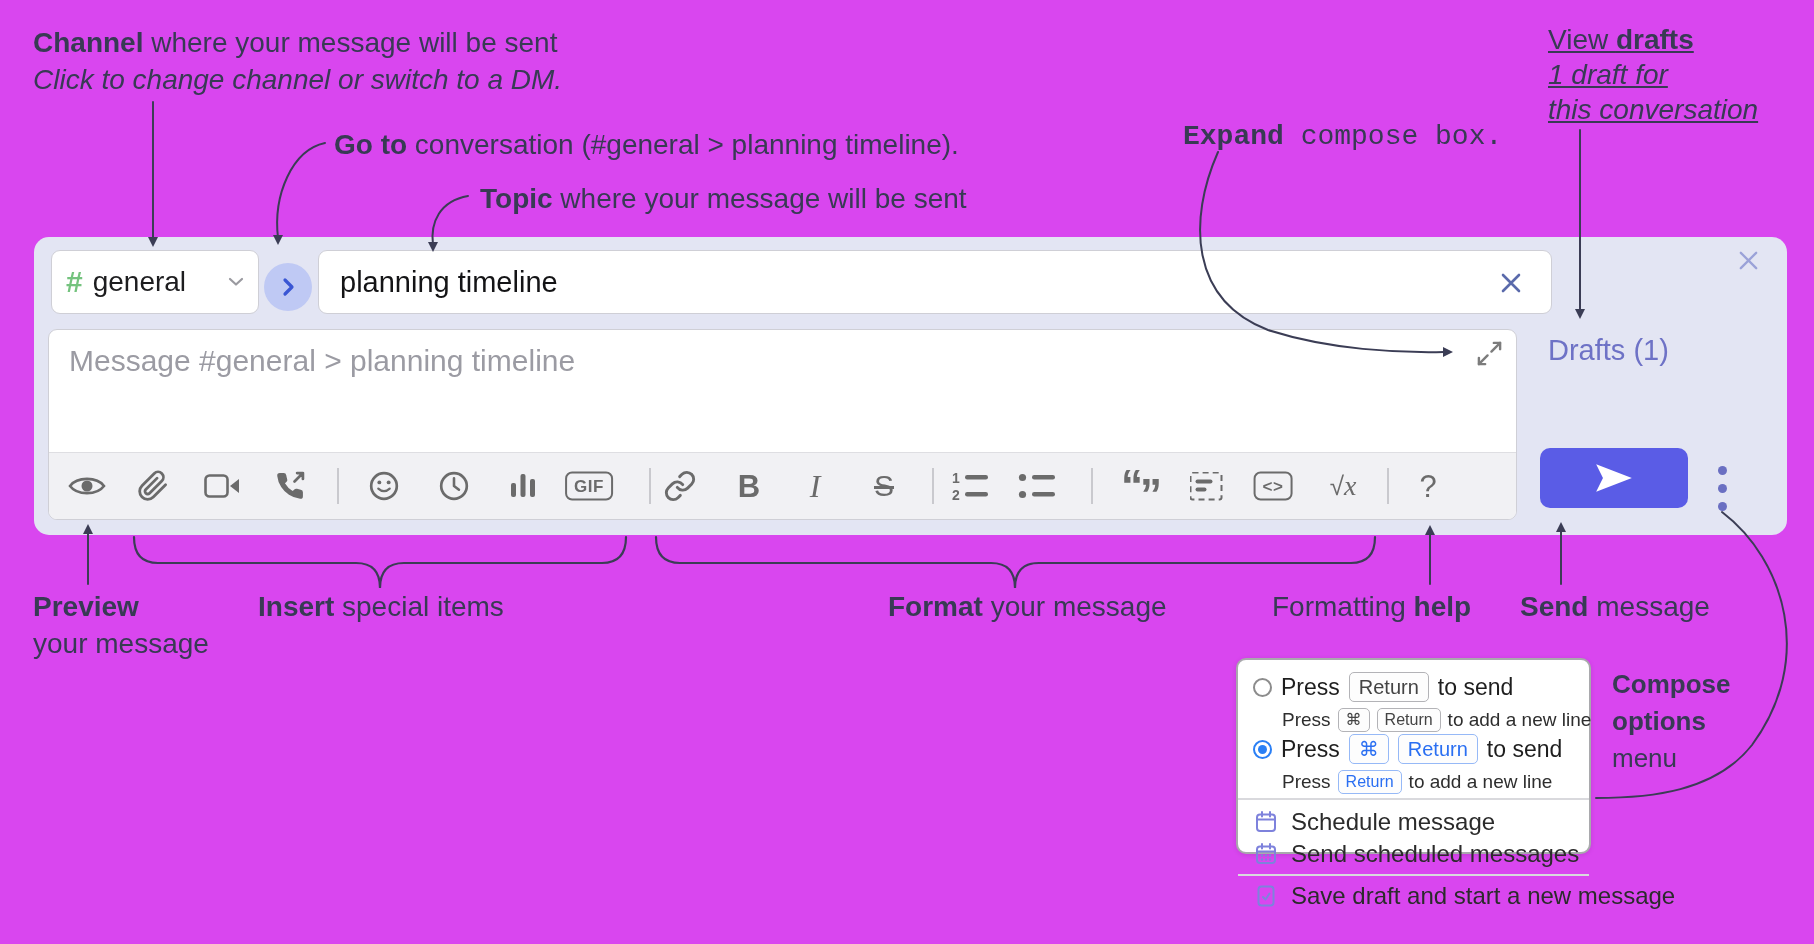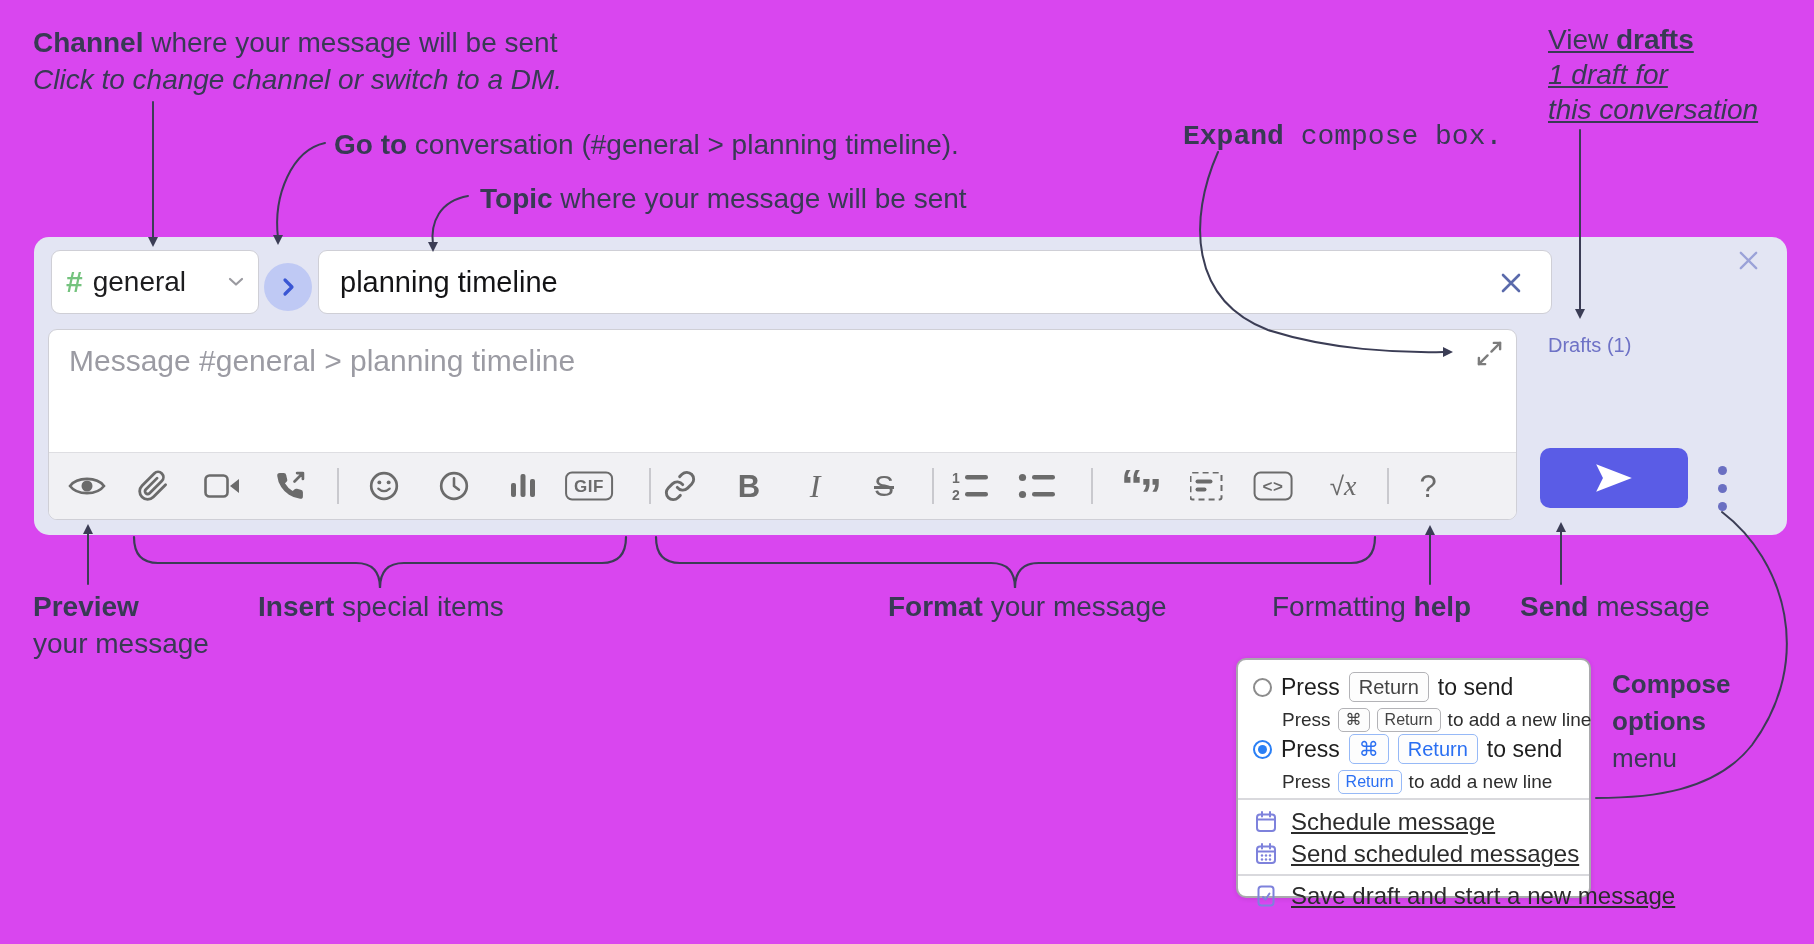--- a/index.html
+++ b/index.html
@@ -63,45 +63,45 @@
   .tico-help{font-size:31px;font-weight:500;line-height:1;}
   .boxed{border:2.5px solid #6b6b6b;border-radius:7px;font-size:17px;font-weight:700;
          padding:4px 7px;line-height:1;letter-spacing:.5px;}
   .spoiler-box{width:29px;height:25px;border:2.5px dashed #6b6b6b;border-radius:3px;position:relative;}
   .spoiler-box .l1,.spoiler-box .l2{position:absolute;left:4px;height:3.5px;background:#6b6b6b;border-radius:2px;}
   .spoiler-box .l1{top:6px;width:17px;}
   .spoiler-box .l2{top:14px;width:11px;}
   .tico-math{font-size:26px;line-height:1;white-space:nowrap;}
   .tico-math i{font-family:"Liberation Serif","DejaVu Serif",serif;font-size:28px;}
 
-  #drafts-link{position:absolute;left:1514px;top:97px;font-size:20px;color:#6e72c6;cursor:pointer;text-align:right;}
+  #drafts-link{position:absolute;left:1514px;top:97px;font-size:29px;color:#6e72c6;cursor:pointer;text-align:right;}
   #send-btn{position:absolute;left:1506px;top:211px;width:148px;height:60px;background:#5a5ce6;
             border-radius:10px;display:flex;align-items:center;justify-content:center;cursor:pointer;}
   #dots-btn{position:absolute;left:1668px;top:218px;width:40px;height:66px;display:flex;flex-direction:column;
             align-items:center;justify-content:center;gap:9px;cursor:pointer;}
   #dots-btn .dot{width:9px;height:9px;border-radius:50%;background:#6a6fc2;}
 
   
-  #options-menu{position:absolute;left:1236px;top:658px;width:355px;height:240px;background:#fff;
+  #options-menu{position:absolute;left:1236px;top:658px;width:355px;height:196px;background:#fff;
                 border:2px solid #a9a9ad;border-radius:10px;box-shadow:0 1px 5px rgba(0,0,0,.10);
                 z-index:7;box-sizing:border-box;}
   .orow{position:absolute;display:flex;align-items:center;white-space:nowrap;}
   .orow.main{font-size:23px;color:#1e1e1e;gap:9px;}
   .orow.sub{font-size:19px;color:#2e2e2e;gap:7px;}
   .radio{width:19px;height:19px;border-radius:50%;box-sizing:border-box;border:2px solid #8c8c8c;
          display:flex;align-items:center;justify-content:center;flex:0 0 auto;cursor:pointer;}
   .radio.sel{border-color:#2a7ff5;}
   .radio.sel .rdot{width:9px;height:9px;border-radius:50%;background:#2a7ff5;}
   .kbd{display:inline-block;border:1.5px solid #b3b3b7;border-radius:5px;background:#fdfdfd;
        color:#444;font-size:20px;line-height:1;padding:4px 9px;}
   .kbd.small{font-size:16px;padding:3px 7px;}
   .kbd.blue{border-color:#96b9f7;color:#2a6ff2;}
   .mdiv{position:absolute;left:0;right:0;height:1.5px;background:#d9d9dd;}
   .mitem{position:absolute;left:16px;display:flex;align-items:center;gap:13px;font-size:24px;
-         color:#2b2b2b;cursor:pointer;white-space:nowrap;text-decoration:underline;}
+         color:#2b2b2b;cursor:pointer;white-space:nowrap;}
   .mitem svg{flex:0 0 auto;}
 </style>
 </head>
 <body>
 
 <div id="stage">
 
   <svg id="connectors" width="1814" height="944" viewBox="0 0 1814 944">
     <g stroke="#3b3d55" stroke-width="2" fill="none" stroke-linecap="round">
 

